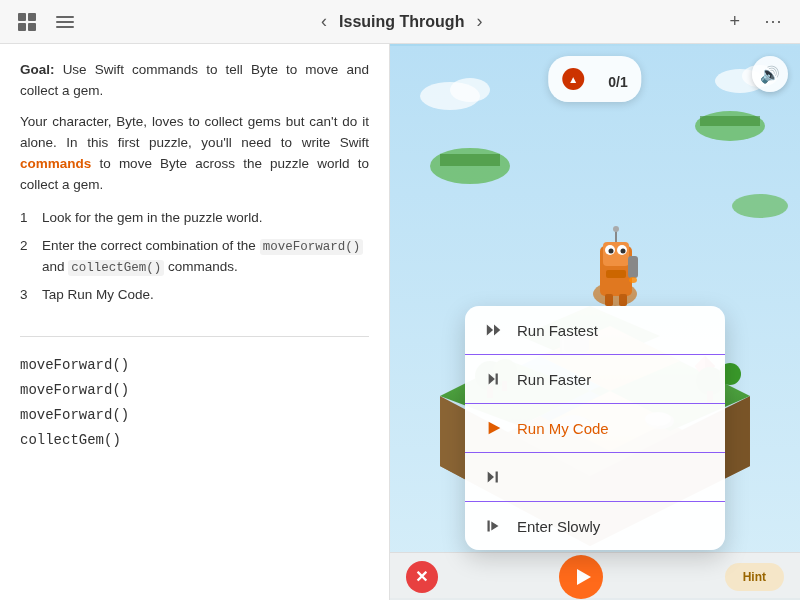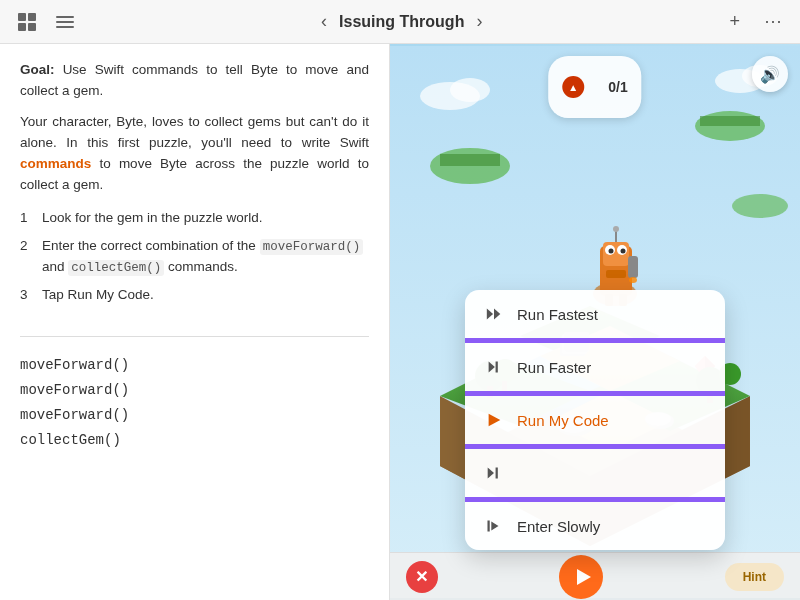--- a/index.html
+++ b/index.html
@@ -156,23 +156,23 @@
     }
 
     
     .score-badge {
       position: absolute;
       top: 12px;
       left: 50%;
       transform: translateX(-50%);
       background: rgba(255,255,255,0.9);
       border-radius: 20px;
-      padding: 20px 14px;
-      display: flex;
-      align-items: center;
+      padding: 12px 14px;
+      display: flex;
+      align-items: flex-end;
       gap: 24px;
       font-size: 14px;
       font-weight: 600;
       color: #333;
       box-shadow: 0 2px 8px rgba(0,0,0,0.15);
     }
     .score-icon {
       width: 22px;
       height: 22px;
       background: #cc3300;
@@ -219,21 +219,21 @@
       z-index: 10;
     }
     .run-menu-item {
       display: flex;
       align-items: center;
       gap: 12px;
       padding: 13px 18px;
       font-size: 15px;
       color: #333;
       cursor: pointer;
-      border-bottom: 5px solid #8b5cf6;
+      border-bottom: 1px solid #8b5cf6;
     }
     .run-menu-item:last-child {
       border-bottom: none;
     }
     .run-menu-item.highlighted {
       color: #e05c00;
       text-align: right;
     }
     .run-icon {
       width: 22px;

